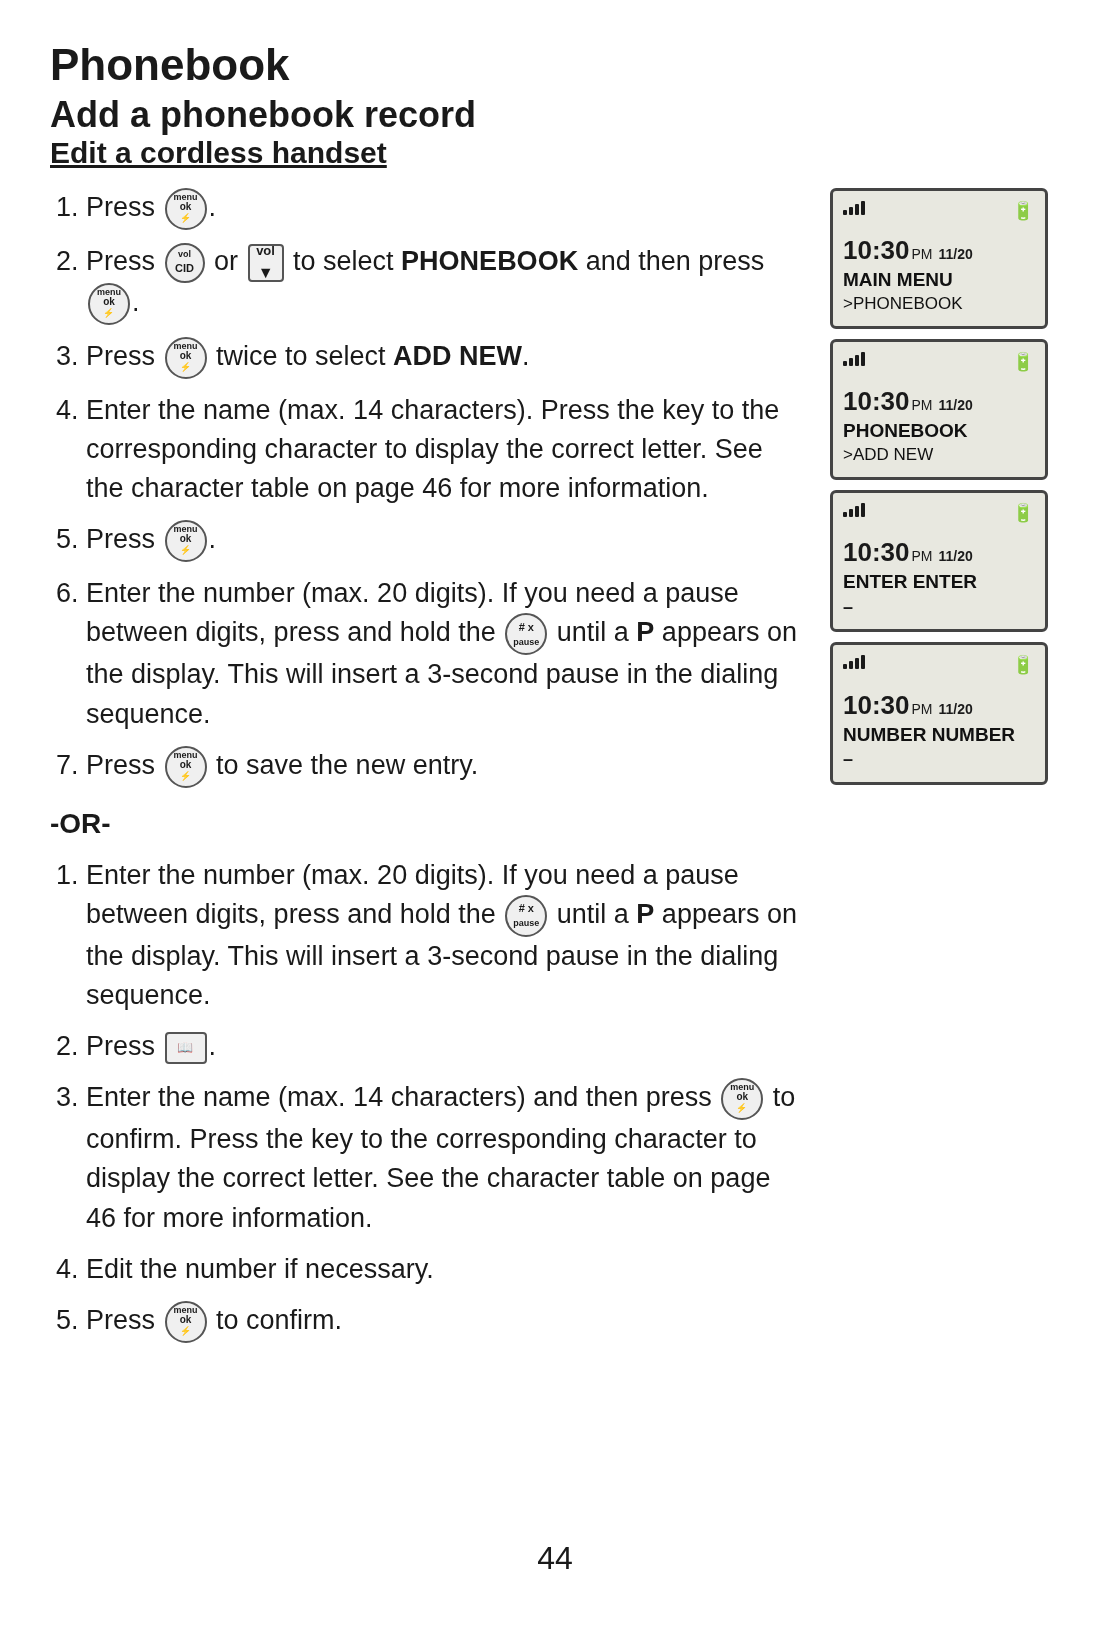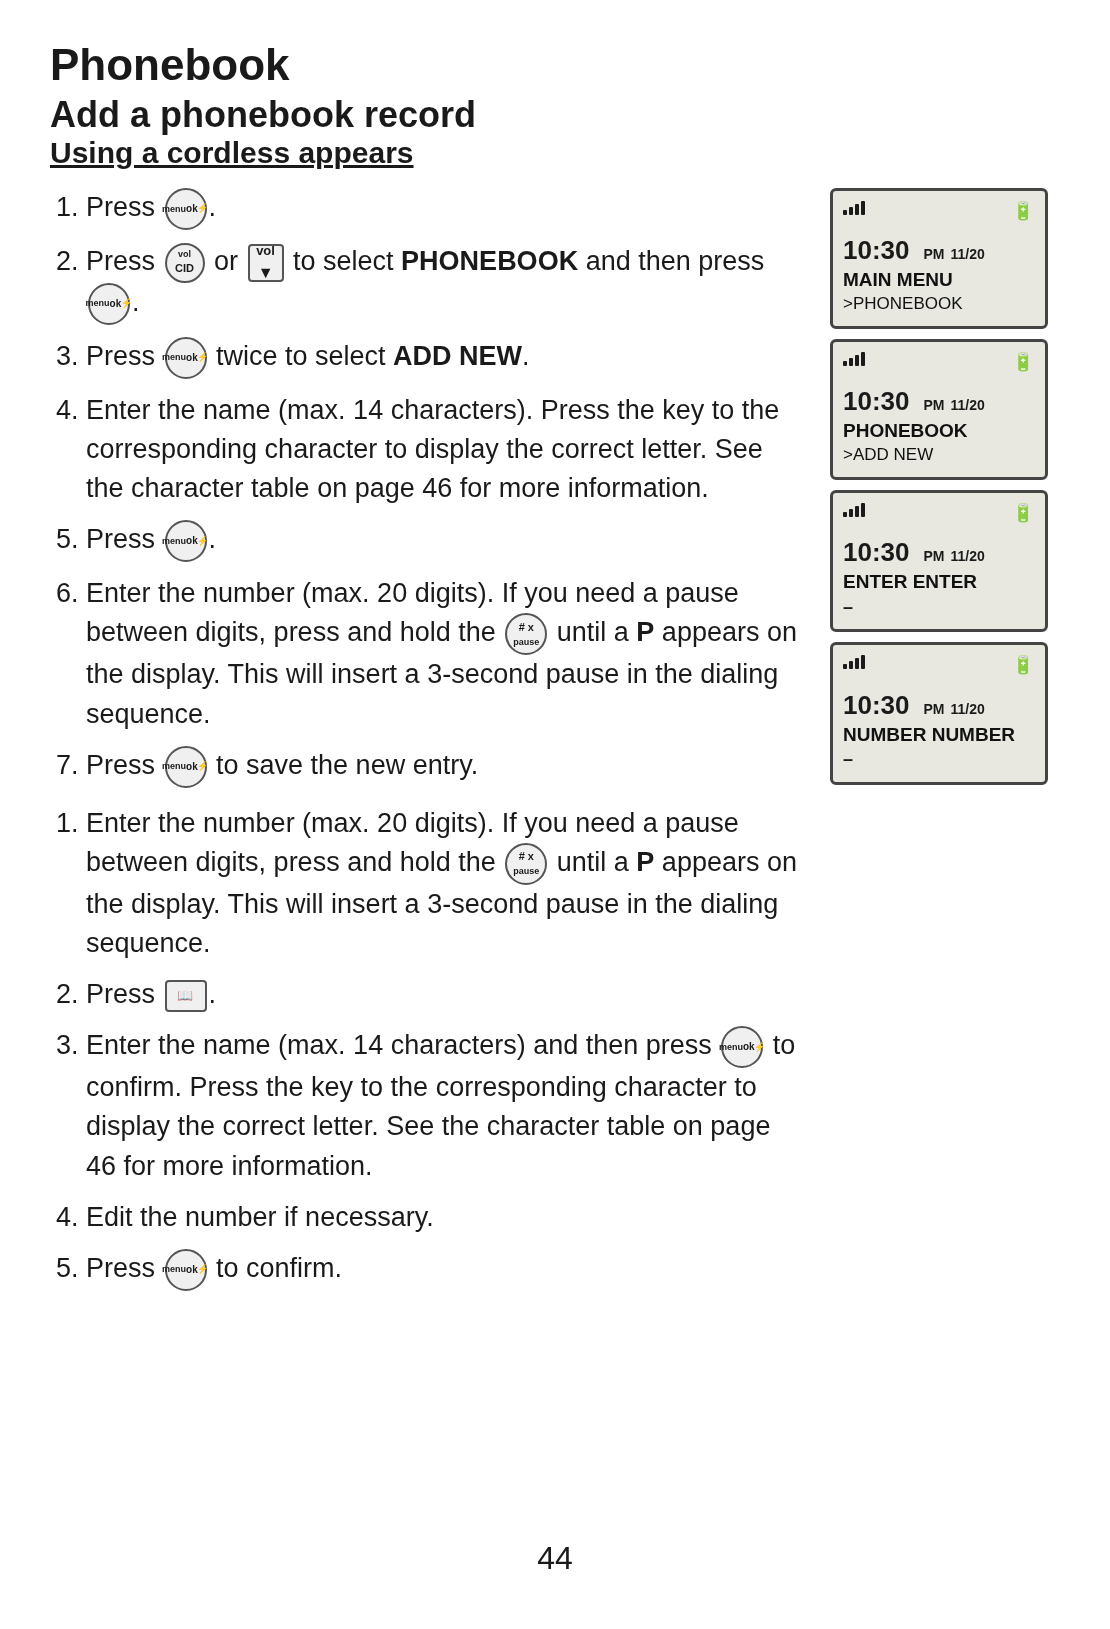--- a/index.html
+++ b/index.html
@@ -97,23 +97,22 @@
     }
 
     .time-main {
       font-size: 26px;
       font-weight: bold;
       margin-top: 6px;
     }
 
     .time-ampm {
       font-size: 14px;
-      font-weight: bold;
+      font-weight: normal;
       vertical-align: super;
-      margin-left: 12px;
     }
 
     .time-date {
       font-size: 14px;
       font-weight: bold;
       margin-left: 4px;
     }
 
     .screen-line {
       font-size: 19px;
@@ -127,20 +126,21 @@
       color: #111;
     }
 
     .screen-cursor {
       font-size: 18px;
       font-weight: bold;
     }
 
     .btn-menu-ok {
       display: inline-flex;
+      flex-direction: column;
       align-items: center;
       justify-content: center;
       border: 2px solid #555;
       border-radius: 50%;
       width: 42px;
       height: 42px;
       font-size: 10px;
       font-weight: bold;
       background: #f0f0f0;
       vertical-align: middle;
@@ -242,21 +242,21 @@
     .step-text {
       font-size: 27px;
       line-height: 1.45;
     }
   </style>
 </head>
 <body>
 
 <div class="page-title">Phonebook</div>
 <div class="section-title">Add a phonebook record</div>
-<div class="subsection-title">Using a cordless appears</div>
+<div class="subsection-title">Edit a cordless handset</div>
 
 <div class="content-area">
 
   <div class="instructions">
 
     <ol>
 
       <li class="step-text">
         Press
         <span class="btn-menu-ok">
@@ -321,20 +321,21 @@
         Press
         <span class="btn-menu-ok">
           <span class="top-text">menu</span>
           <span class="mid-text">ok</span>
           <span class="lightning">⚡</span>
         </span>
         to save the new entry.
       </li>
     </ol>
 
+    <div class="divider-or">-OR-</div>
 
     <ol>
 
       <li class="step-text">
         Enter the number (max. 20 digits). If you need a pause between digits, press and hold the
         <span class="btn-hash-pause">
           <span style="font-size:11px;"># x</span>
           <span style="font-size:9px;">pause</span>
         </span>
         until a <strong>P</strong> appears on the display. This will insert a 3-second pause in the dialing sequence.

